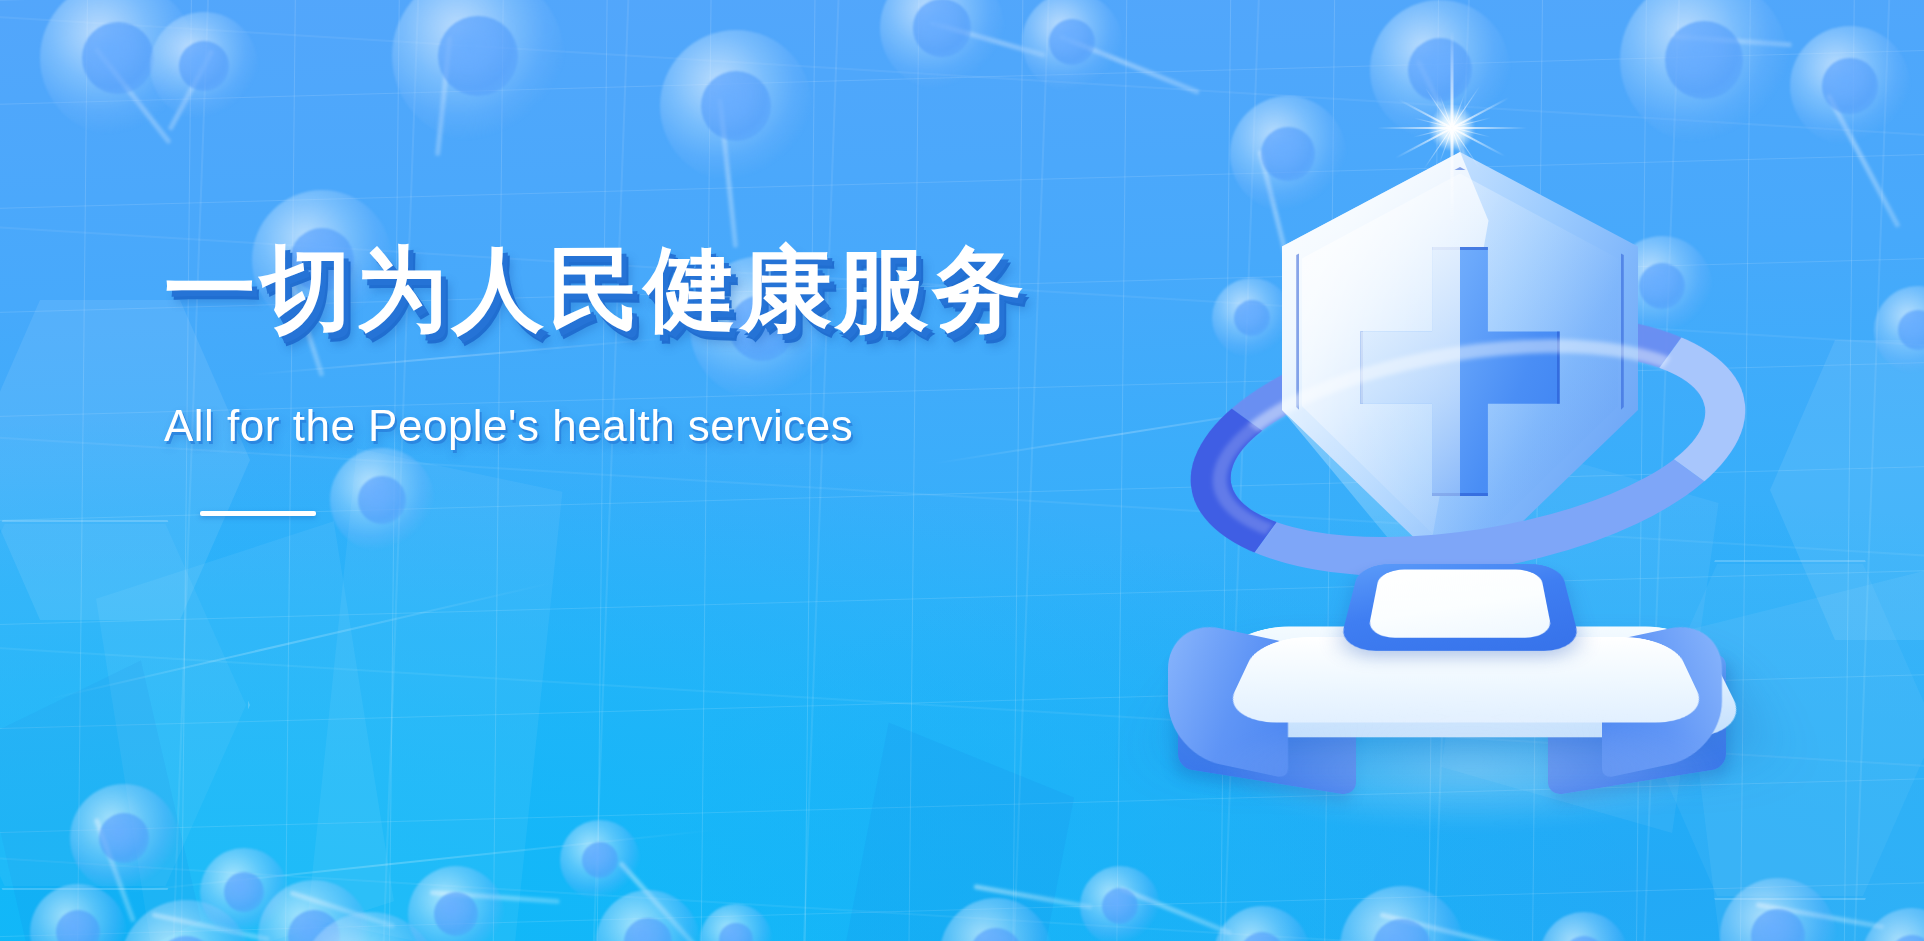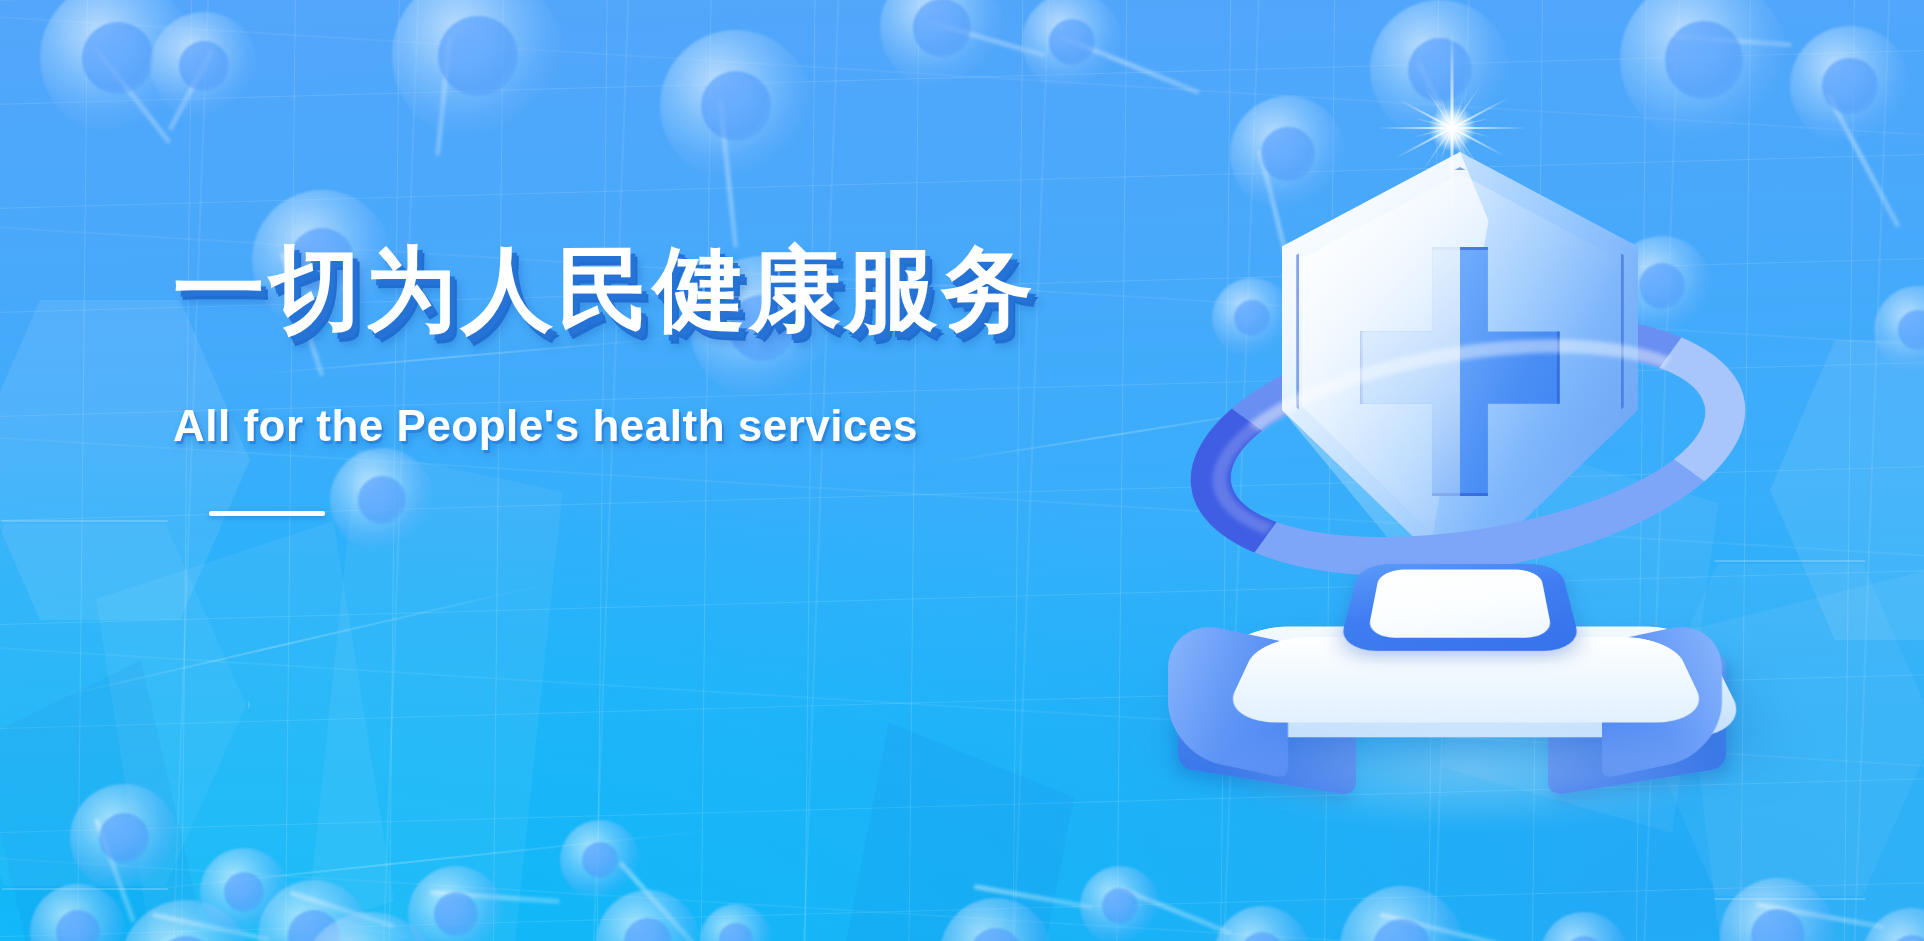--- a/index.html
+++ b/index.html
@@ -79,40 +79,40 @@
     background:radial-gradient(circle at 40% 38%, rgba(96,168,255,.85) 0%, rgba(74,150,250,.55) 60%, rgba(74,150,250,0) 100%);
   }
   .mol-bond{
     position:absolute;height:5px;border-radius:3px;
     background:linear-gradient(90deg, rgba(255,255,255,.40), rgba(255,255,255,.24));
     filter:blur(1.6px);
     transform-origin:0 50%;
   }
 
   
-  #copy{position:absolute;left:173px;top:243px;width:920px;}
+  #copy{position:absolute;left:164px;top:243px;width:920px;}
 
   .title-cn{
     margin:0;
     font-size:92px;
     line-height:1.0;
     font-weight:700;
     letter-spacing:4px;
     color:#ffffff;
     white-space:nowrap;
     text-shadow:
       5px 6px 0 #2573d6,
       7px 9px 0 rgba(31,108,207,.95),
       9px 12px 10px rgba(20,80,170,.30);
   }
   .title-en{
     margin:68px 0 0 0;
     font-size:44px;
     line-height:1.05;
-    font-weight:700;
+    font-weight:400;
     letter-spacing:.5px;
     color:#ffffff;
     white-space:nowrap;
     text-shadow:2px 3px 0 rgba(40,128,220,.80), 3px 5px 8px rgba(20,90,180,.35);
   }
   .rule{
     margin-top:62px;
     margin-left:36px;
     width:116px;height:5px;
     background:#ffffff;

